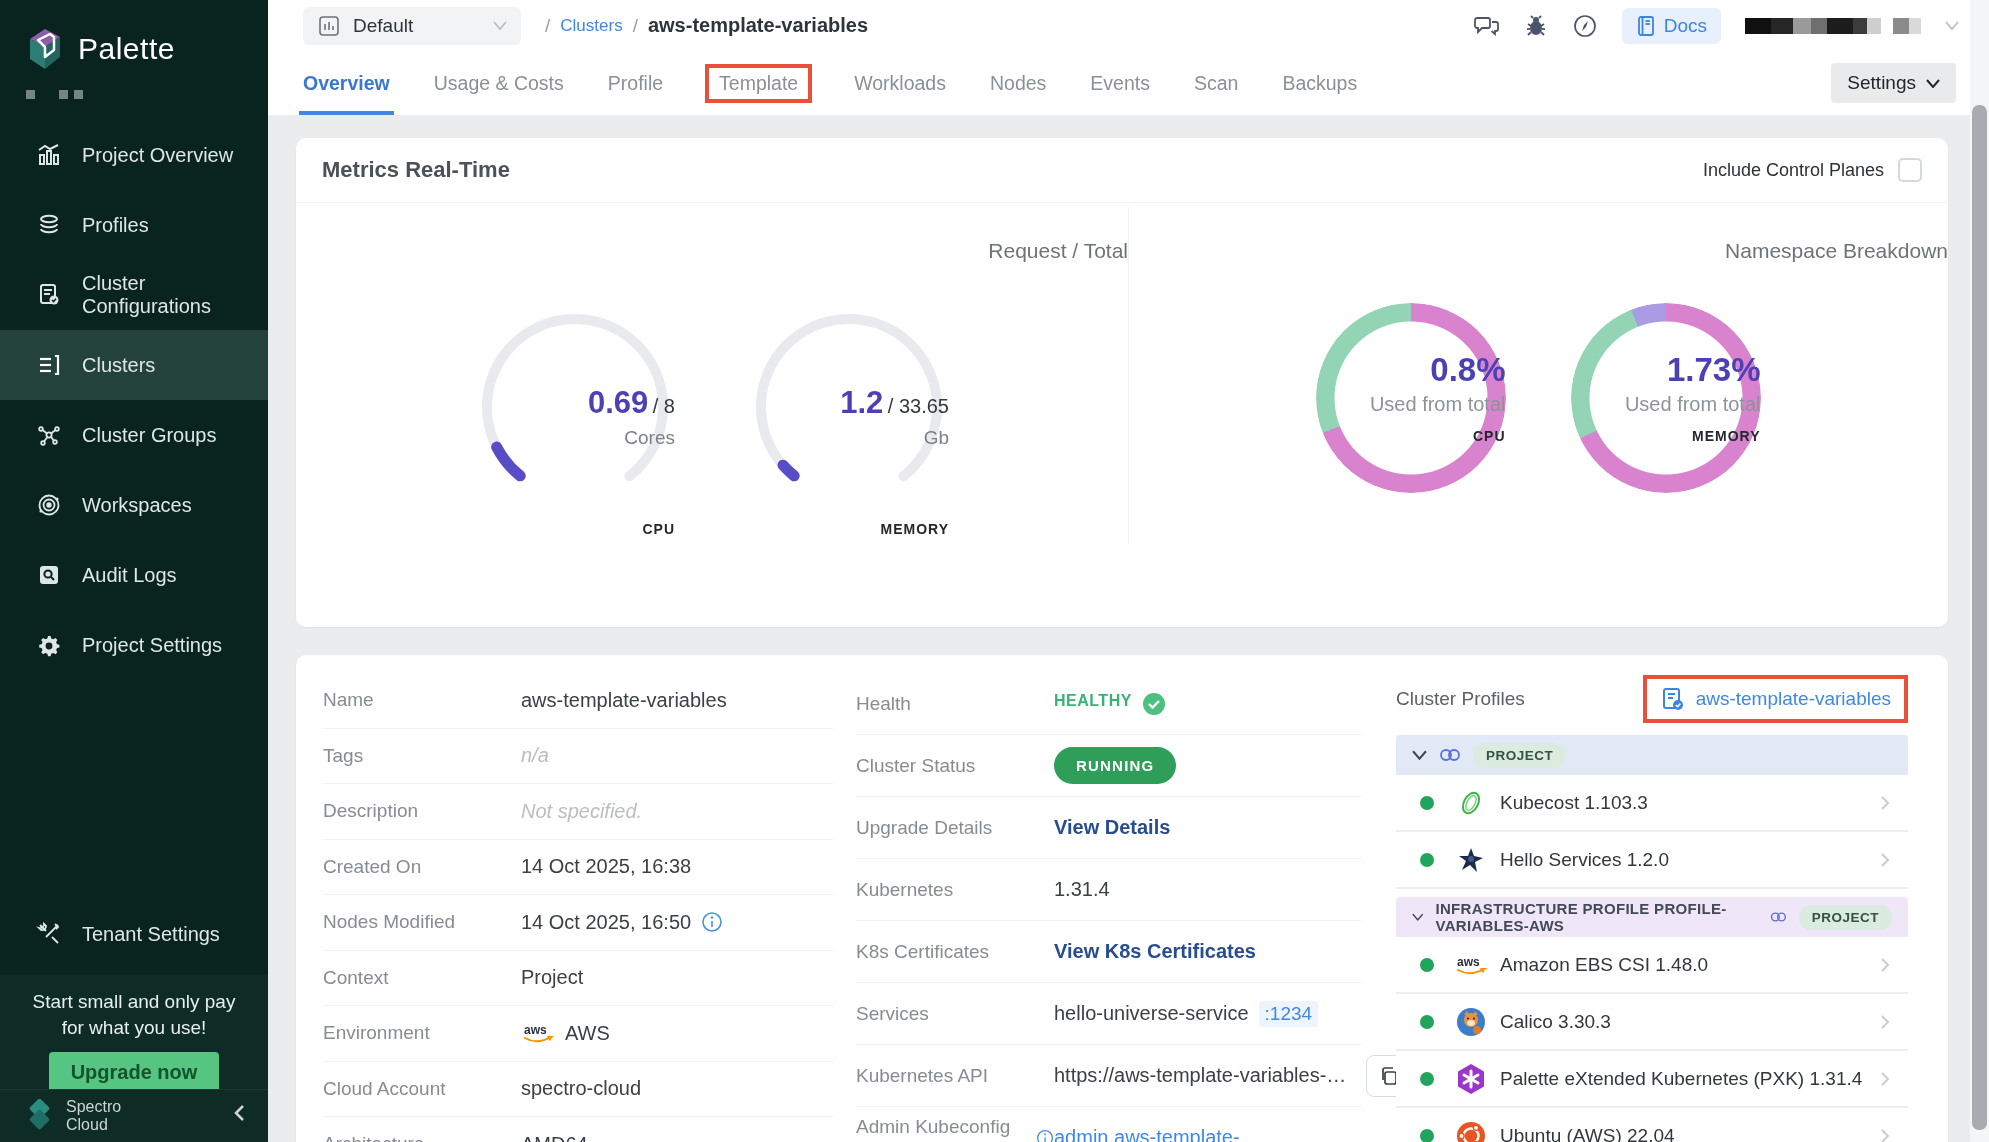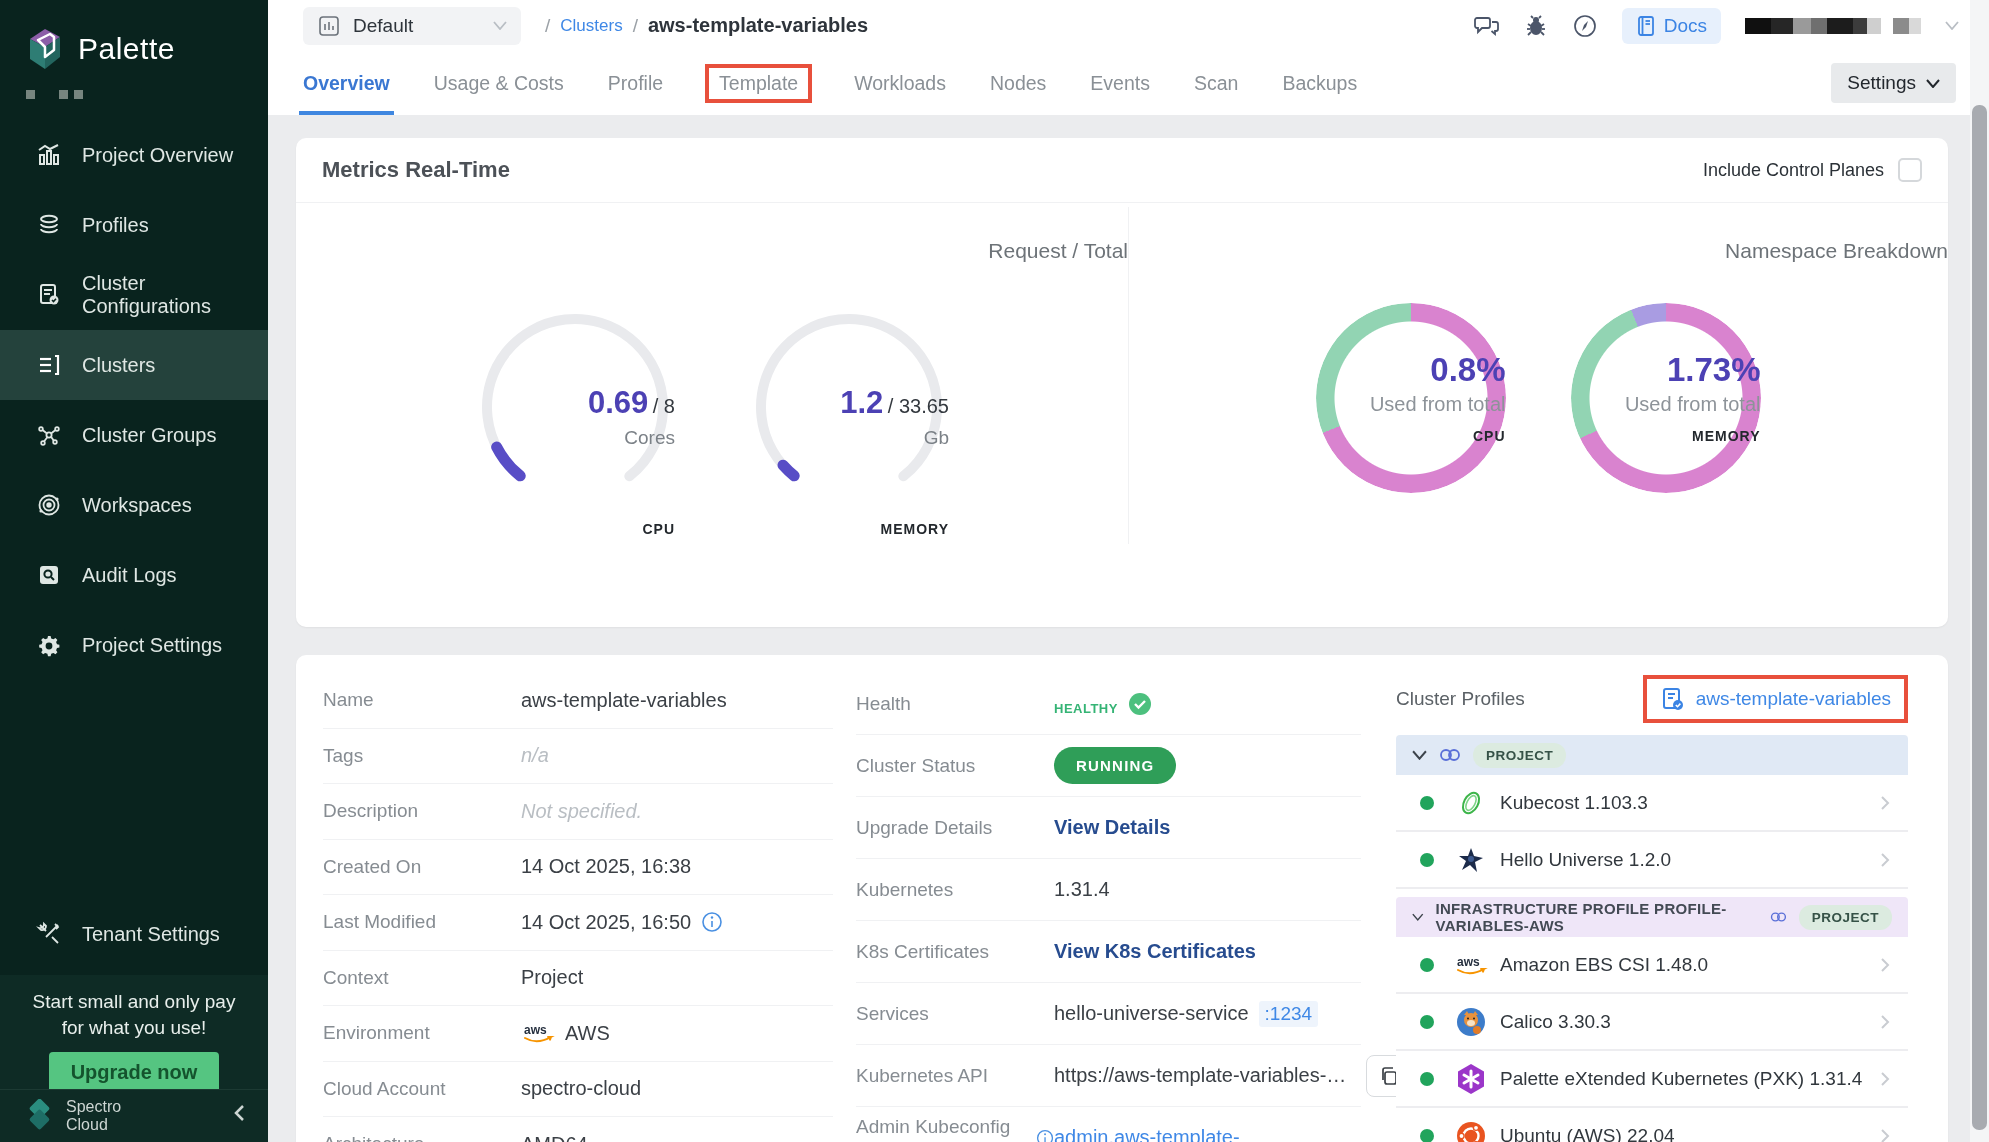--- a/index.html
+++ b/index.html
@@ -98,21 +98,21 @@
   .col2{left:560px;width:505px}
   .col3{left:1100px;top:20px;width:512px}
   .drow{display:flex;align-items:center;border-bottom:1px solid var(--divider)}
   .col1 .drow{height:55.5px}
   .col2 .drow{height:62px}
   .dlabel{flex:0 0 198px;font-size:19px;color:var(--label)}
   .dvalue{font-size:20px;color:var(--txt);display:flex;align-items:center;gap:10px}
   .dvalue.muted{font-style:italic;color:var(--muted)}
   .dvalue.link-navy{color:var(--navy-link);font-weight:600;cursor:pointer}
   .dvalue.link-blue{color:var(--blue-link);cursor:pointer}
-  .healthy{color:var(--green-txt);font-weight:700;font-size:13px;letter-spacing:.5px;display:flex;align-items:flex-end;gap:10px}
+  .healthy{color:var(--green-txt);font-weight:700;font-size:16px;letter-spacing:.5px;display:flex;align-items:flex-start;gap:10px}
   .pill{background:var(--green);color:#fff;font-size:15px;font-weight:700;letter-spacing:1.2px;
     padding:10px 22px;border-radius:22px}
   .port-chip{background:#eef4fc;color:var(--blue-link);font-size:19px;padding:2px 6px;border-radius:3px;cursor:pointer}
   .copy-btn{width:46px;height:42px;border:1px solid #d8dbde;border-radius:8px;background:#fff;
     display:flex;align-items:center;justify-content:center;cursor:pointer;margin-left:2px}
   .truncate{max-width:300px;overflow:hidden;text-overflow:ellipsis;white-space:nowrap;display:inline-block}
   
   .cp-head{display:flex;align-items:center;justify-content:space-between;margin-bottom:12px}
   .cp-title{font-size:19px;color:#5b6166}
   .redbox{display:flex;align-items:center;gap:10px;border:4px solid var(--red);padding:7px 13px;background:#fff}
@@ -474,21 +474,21 @@
       </div>
       <div class="drow">
         <span class="dlabel">Description</span>
         <span class="dvalue muted">Not specified.</span>
       </div>
       <div class="drow">
         <span class="dlabel">Created On</span>
         <span class="dvalue">14 Oct 2025, 16:38</span>
       </div>
       <div class="drow">
-        <span class="dlabel">Last Modified</span>
+        <span class="dlabel">Nodes Modified</span>
         <span class="dvalue">
             <span>14 Oct 2025, 16:50</span>
           <svg width="22" height="22" viewBox="0 0 22 22" fill="none" stroke="#4a90e2" stroke-width="1.6">
               <circle cx="11" cy="11" r="9"></circle>
               <line x1="11" y1="10" x2="11" y2="16"></line>
               <circle cx="11" cy="6.5" r="1.2" fill="#4a90e2" stroke="none"></circle>
             </svg>
         </span>
       </div>
       <div class="drow">
@@ -615,21 +615,21 @@
         </span>
       </div>
       <div class="p-item">
         <span class="p-dot"></span>
         <span class="p-icon">
           <svg width="28" height="28" viewBox="0 0 28 28" fill="#1c2b4a">
             <path d="M14,2 L17,10 L26,12 L18,16 L20,26 L13,19 L5,24 L9,15 L2,10 L11,10 Z"></path>
             <circle cx="14" cy="13" r="3" fill="#3d5a8f"></circle>
           </svg>
         </span>
-        <span class="p-name">Hello Universe 1.2.0</span>
+        <span class="p-name">Hello Services 1.2.0</span>
         <span class="p-chev icn">
           <svg width="10" height="16" viewBox="0 0 10 16" fill="none" stroke="#c9ccd1" stroke-width="2">
               <polyline points="2,2 8,8 2,14"></polyline>
             </svg>
         </span>
       </div>
 
       <div class="group-head purple">
         <svg width="15" height="10" viewBox="0 0 14 9" fill="none" stroke="#3c434b" stroke-width="1.8">
             <polyline points="1,1 7,8 13,1"></polyline>

